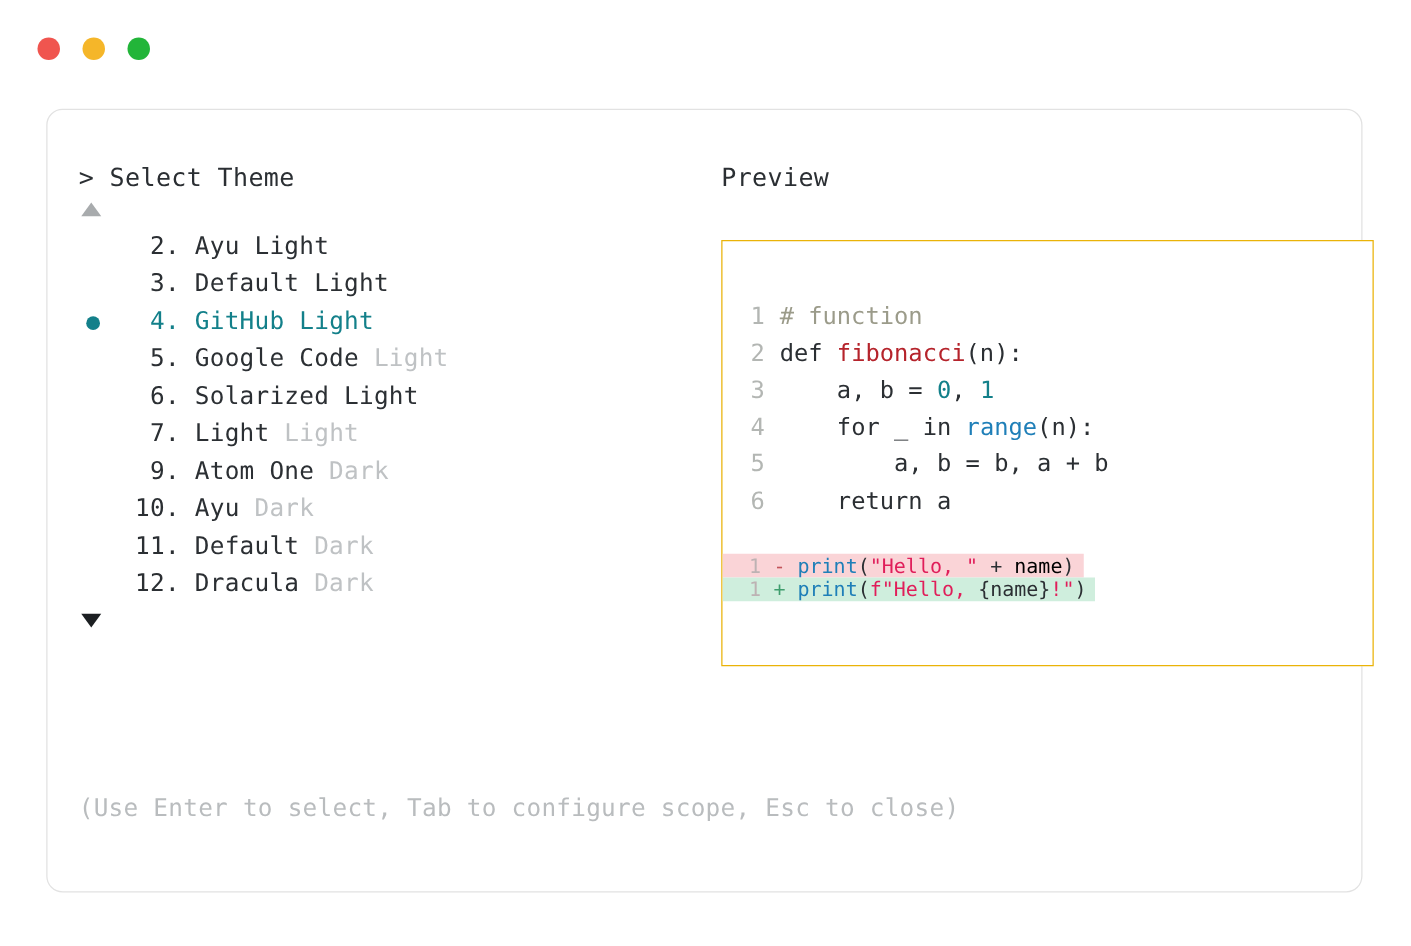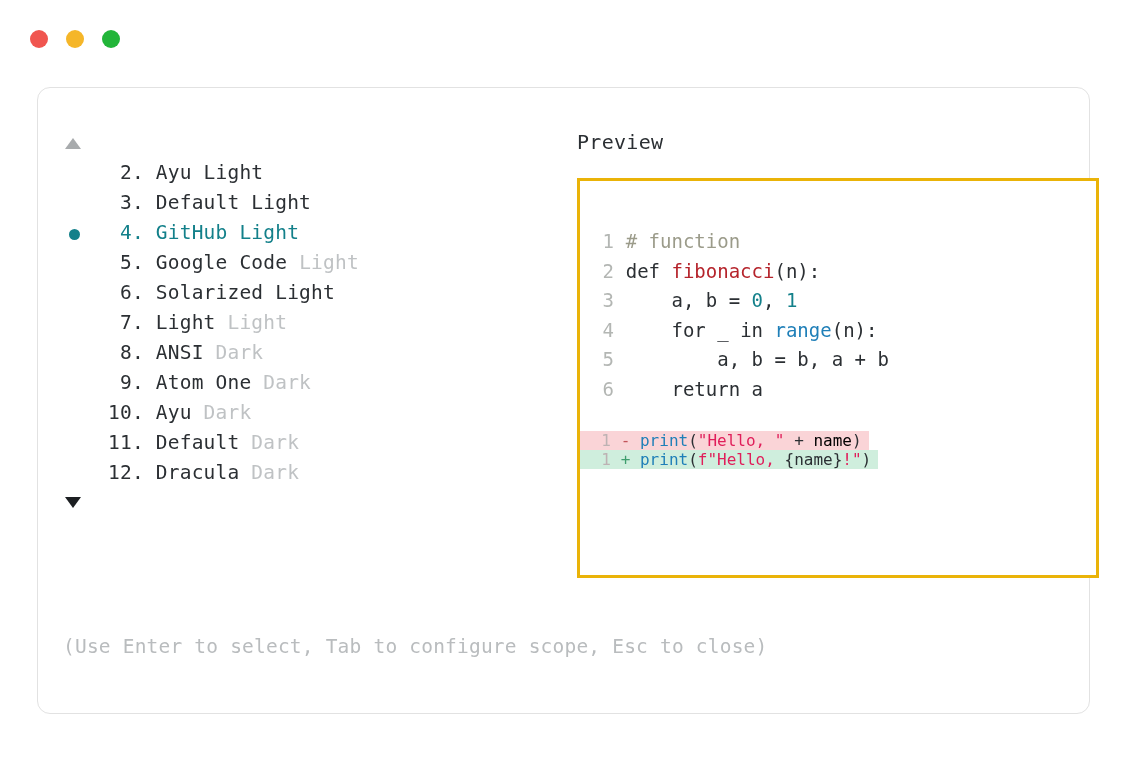--- a/index.html
+++ b/index.html
@@ -135,24 +135,24 @@
     top: 42px;
     width: 525px;
     padding-left: 36px;
   }
   #preview-title {
     font-size: 20px;
     color: #2b2f33;
     letter-spacing: 0.3px;
   }
   #preview-box {
-    margin-top: 24px;
+    margin-top: 38px;
     width: 522px;
-    height: 400px;
-    border: 3px solid #eab308;
+    height: 341px;
+    border: 1px solid #eab308;
     background: #ffffff;
     box-sizing: border-box;
     overflow: hidden;
   }
   #code {
     padding-top: 46px;
     font-size: 19px;
     line-height: 29.5px;
   }
   .cline {
@@ -199,31 +199,31 @@
 
 <div id="titlebar">
   <span class="dot red"></span>
   <span class="dot yellow"></span>
   <span class="dot green"></span>
 </div>
 
 <div id="card">
 
   <div id="left-col">
+    <div id="prompt-line">&gt; Select Theme</div>
     <div id="scroll-up-icon"></div>
 
     <div id="theme-list">
 
         <div class="theme-item"><span class="idx"> 2.</span><span class="tname"> Ayu </span><span class="tsuffix">Light</span></div>
         <div class="theme-item"><span class="idx"> 3.</span><span class="tname"> Default </span><span class="tsuffix">Light</span></div>
         <div class="theme-item selected"><span class="bullet"></span><span class="idx"> 4.</span><span class="tname"> GitHub </span><span class="tsuffix">Light</span></div>
         <div class="theme-item"><span class="idx"> 5.</span><span class="tname"> Google Code </span><span class="tsuffix dim">Light</span></div>
         <div class="theme-item"><span class="idx"> 6.</span><span class="tname"> Solarized </span><span class="tsuffix">Light</span></div>
         <div class="theme-item"><span class="idx"> 7.</span><span class="tname"> Light </span><span class="tsuffix dim">Light</span></div>
-        <div class="theme-item"><span class="idx"> 8.</span><span class="tname"> ANSI </span><span class="tsuffix dim">Dark</span></div>
         <div class="theme-item"><span class="idx"> 9.</span><span class="tname"> Atom One </span><span class="tsuffix dim">Dark</span></div>
         <div class="theme-item"><span class="idx">10.</span><span class="tname"> Ayu </span><span class="tsuffix dim">Dark</span></div>
         <div class="theme-item"><span class="idx">11.</span><span class="tname"> Default </span><span class="tsuffix dim">Dark</span></div>
         <div class="theme-item"><span class="idx">12.</span><span class="tname"> Dracula </span><span class="tsuffix dim">Dark</span></div>
       </div>
 
     <div id="scroll-down-icon"></div>
   </div>
 
   <div id="hint">(Use Enter to select, Tab to configure scope, Esc to close)</div>

